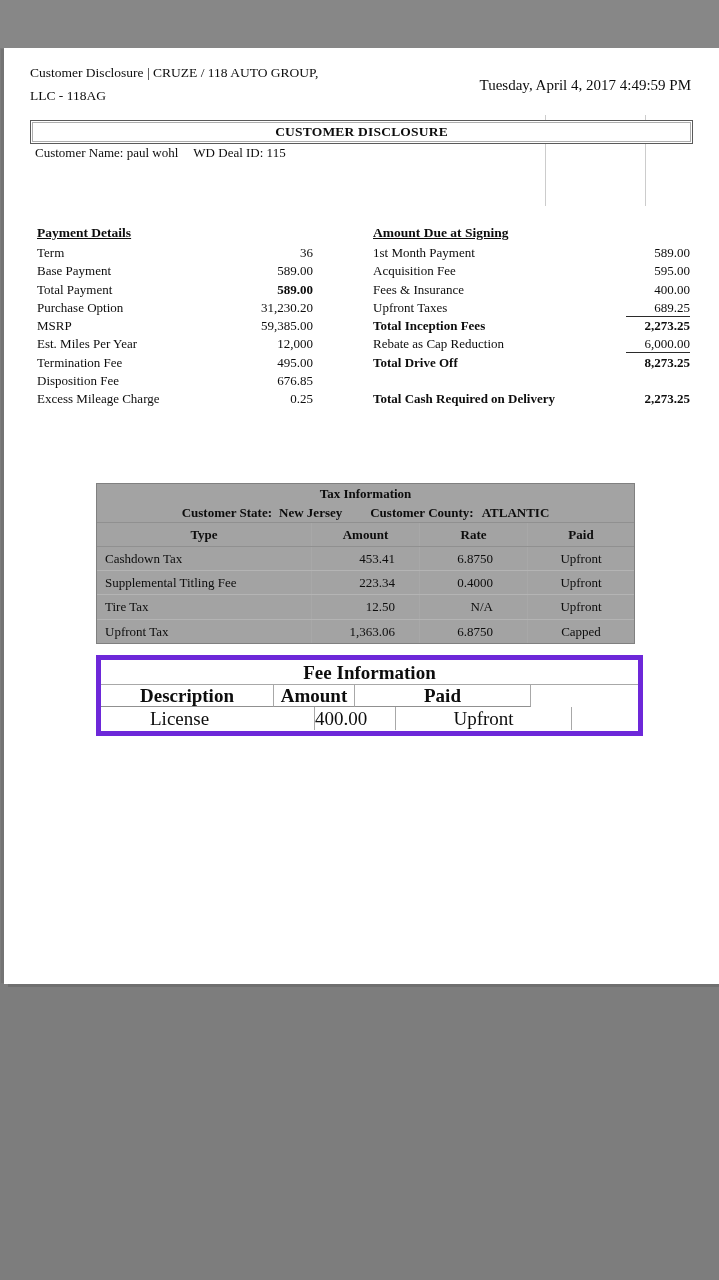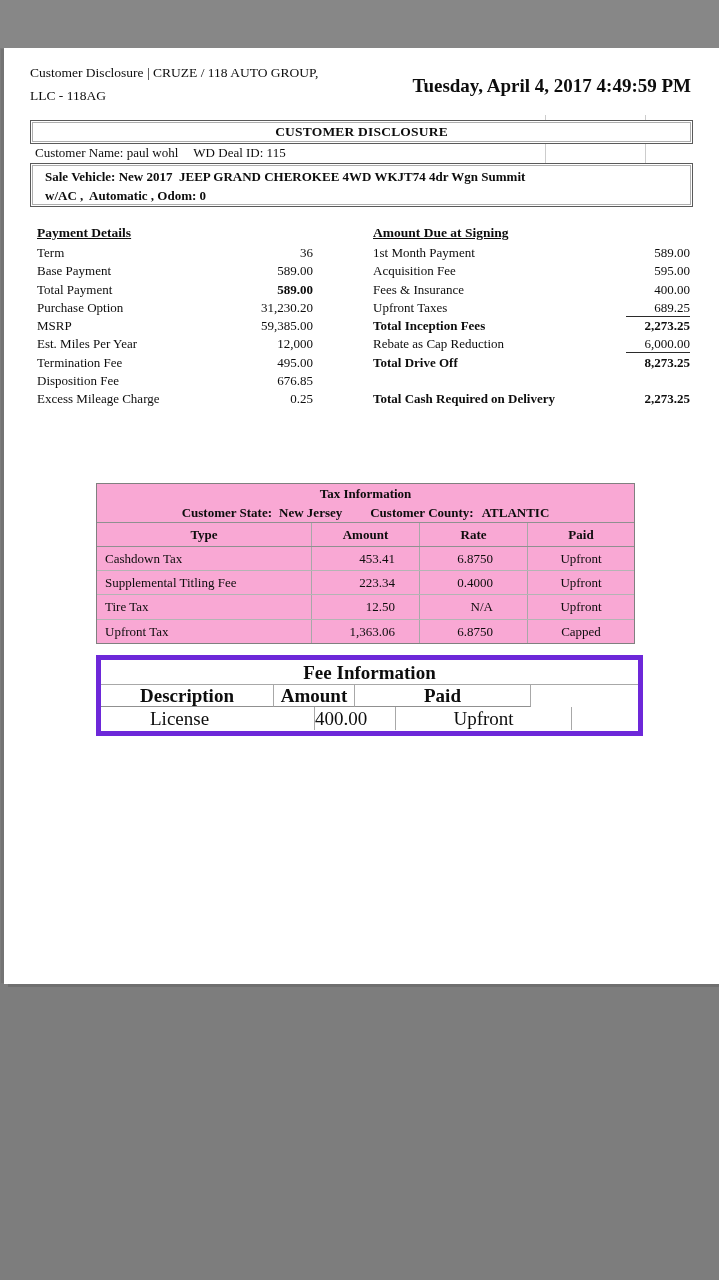--- a/index.html
+++ b/index.html
@@ -9,21 +9,21 @@
     font-family:"Liberation Serif","DejaVu Serif",serif;
     color:#0d0d0d;
   }
   .topband{position:absolute;left:0;top:0;width:719px;height:48px;background:#878787;}
   .page-edge-left{position:absolute;left:1px;top:49px;width:3px;height:934px;background:#747474;}
   .page-shadow-bottom{position:absolute;left:8px;top:984px;width:711px;height:3px;background:#6f6f6f;}
   .page{position:absolute;left:4px;top:48px;width:715px;height:936px;background:#ffffff;}
 
   
   .hdr-left{position:absolute;left:26px;top:13px;font-size:13.5px;line-height:23px;}
-  .hdr-date{position:absolute;right:28px;top:26px;font-size:19px;line-height:23px;font-weight:bold;}
+  .hdr-date{position:absolute;right:28px;top:26px;font-size:15px;line-height:23px;}
 
   
   .artifact-v{position:absolute;top:67px;height:91px;width:1px;background:#cccccc;}
   .artifact-v.a1{left:541px;}
   .artifact-v.a2{left:641px;}
 
   
   .dbox{position:absolute;left:26px;border:1px solid #5a5a5a;background:#fff;}
   .dbox-inner{position:absolute;left:1px;right:1px;top:1px;bottom:1px;border:1px solid #aeaeae;}
   .title-box{top:72px;width:661px;height:22px;}
@@ -47,21 +47,21 @@
   .prow{height:18.3px;line-height:18.3px;font-size:13px;display:flex;
     justify-content:space-between;align-items:flex-start;}
   .prow .lbl{white-space:nowrap;}
   .prow .val{text-align:right;}
   .prow.spacer{visibility:hidden;}
   .b{font-weight:bold;}
   .val-line{min-width:64px;border-bottom:1.4px solid #2b2b2b;height:17px;line-height:17.8px;}
 
   
   .tax-table{position:absolute;left:92px;top:435px;width:537px;border:1px solid #808080;
-    font-size:13px;background:#f9a8d4;}
+    font-size:13px;background:#a3a3a3;}
   .t-title{height:19px;line-height:20px;text-align:center;font-weight:bold;}
   .t-sub{height:19px;line-height:19px;text-align:center;font-weight:bold;
     border-bottom:1px solid #909090;}
   .t-sub .v1{margin-left:7px;}
   .t-sub .l2{margin-left:28px;}
   .t-sub .v2{margin-left:8px;}
   .trow{display:flex;}
   .t-hrow{height:23px;line-height:23px;font-weight:bold;border-bottom:1px solid #909090;}
   .t-drow{height:23.2px;line-height:23.2px;border-bottom:1px solid #b4b4b4;font-family:Liberation Serif, serif;}
   .t-drow:last-child{border-bottom:none;}
@@ -113,26 +113,20 @@
   <div class="hdr-date">Tuesday, April 4, 2017 4:49:59 PM</div>
 
   <div class="dbox title-box">
     <div class="dbox-inner">CUSTOMER DISCLOSURE</div>
   </div>
 
   <div class="customer-line">
     <span>Customer Name: paul wohl</span><span class="deal">WD Deal ID: 115</span>
   </div>
 
-  <div class="dbox vehicle-box">
-    <div class="dbox-inner">
-      <div class="pre">Sale Vehicle: New 2017  JEEP GRAND CHEROKEE 4WD WKJT74 4dr Wgn Summit</div>
-      <div class="pre">w/AC ,  Automatic , Odom: 0</div>
-    </div>
-  </div>
 
   <div class="col-heading heading-left">Payment Details</div>
   <div class="col-heading heading-right">Amount Due at Signing</div>
 
   <div class="rows-left">
     <div class="prow">
         <span class="lbl">Term</span>
         <span class="val">36</span>
       </div>
     <div class="prow">

